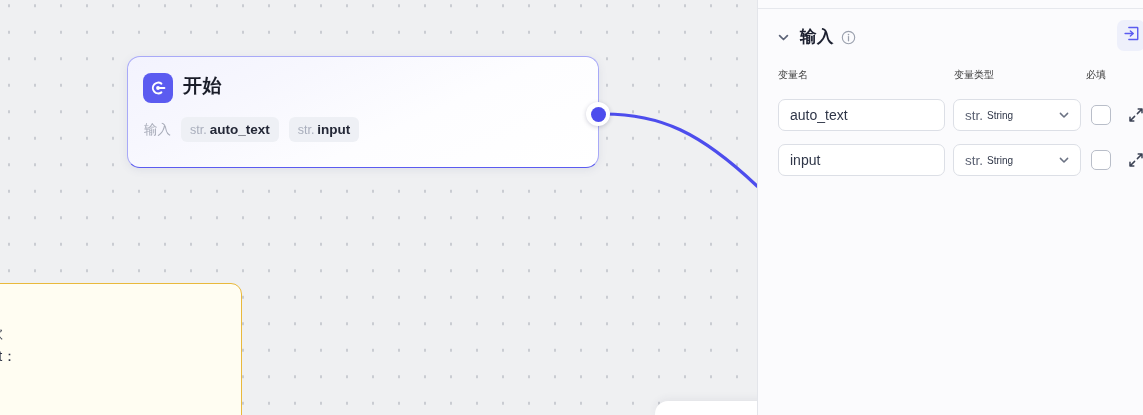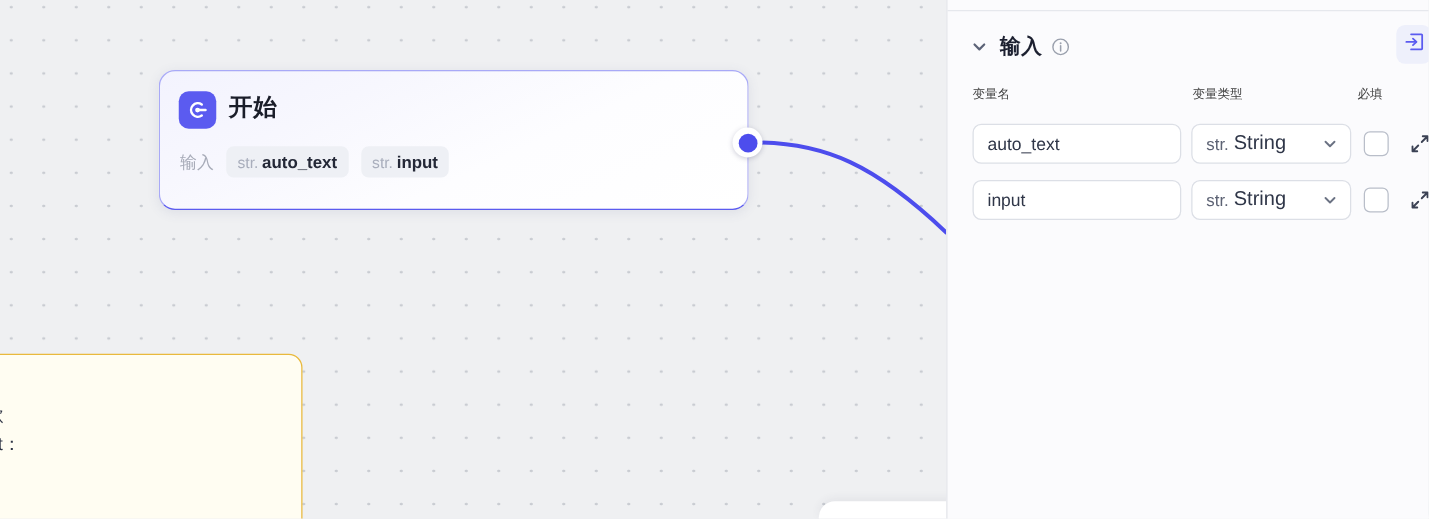--- a/index.html
+++ b/index.html
@@ -246,21 +246,21 @@
     display: flex;
     align-items: center;
     padding: 0 9px 0 11px;
   }
   .type-prefix {
     font-size: 13.5px;
     color: #5d6374;
     margin-right: 4px;
   }
   .type-value {
-    font-size: 16px;
+    font-size: 10px;
     color: #2f3648;
     flex: 1;
   }
   .select-chevron { display: flex; align-items: center; }
 
   .req-checkbox {
     position: absolute;
     left: 1091px;
     width: 20px; height: 20px;
     top: 6px;

